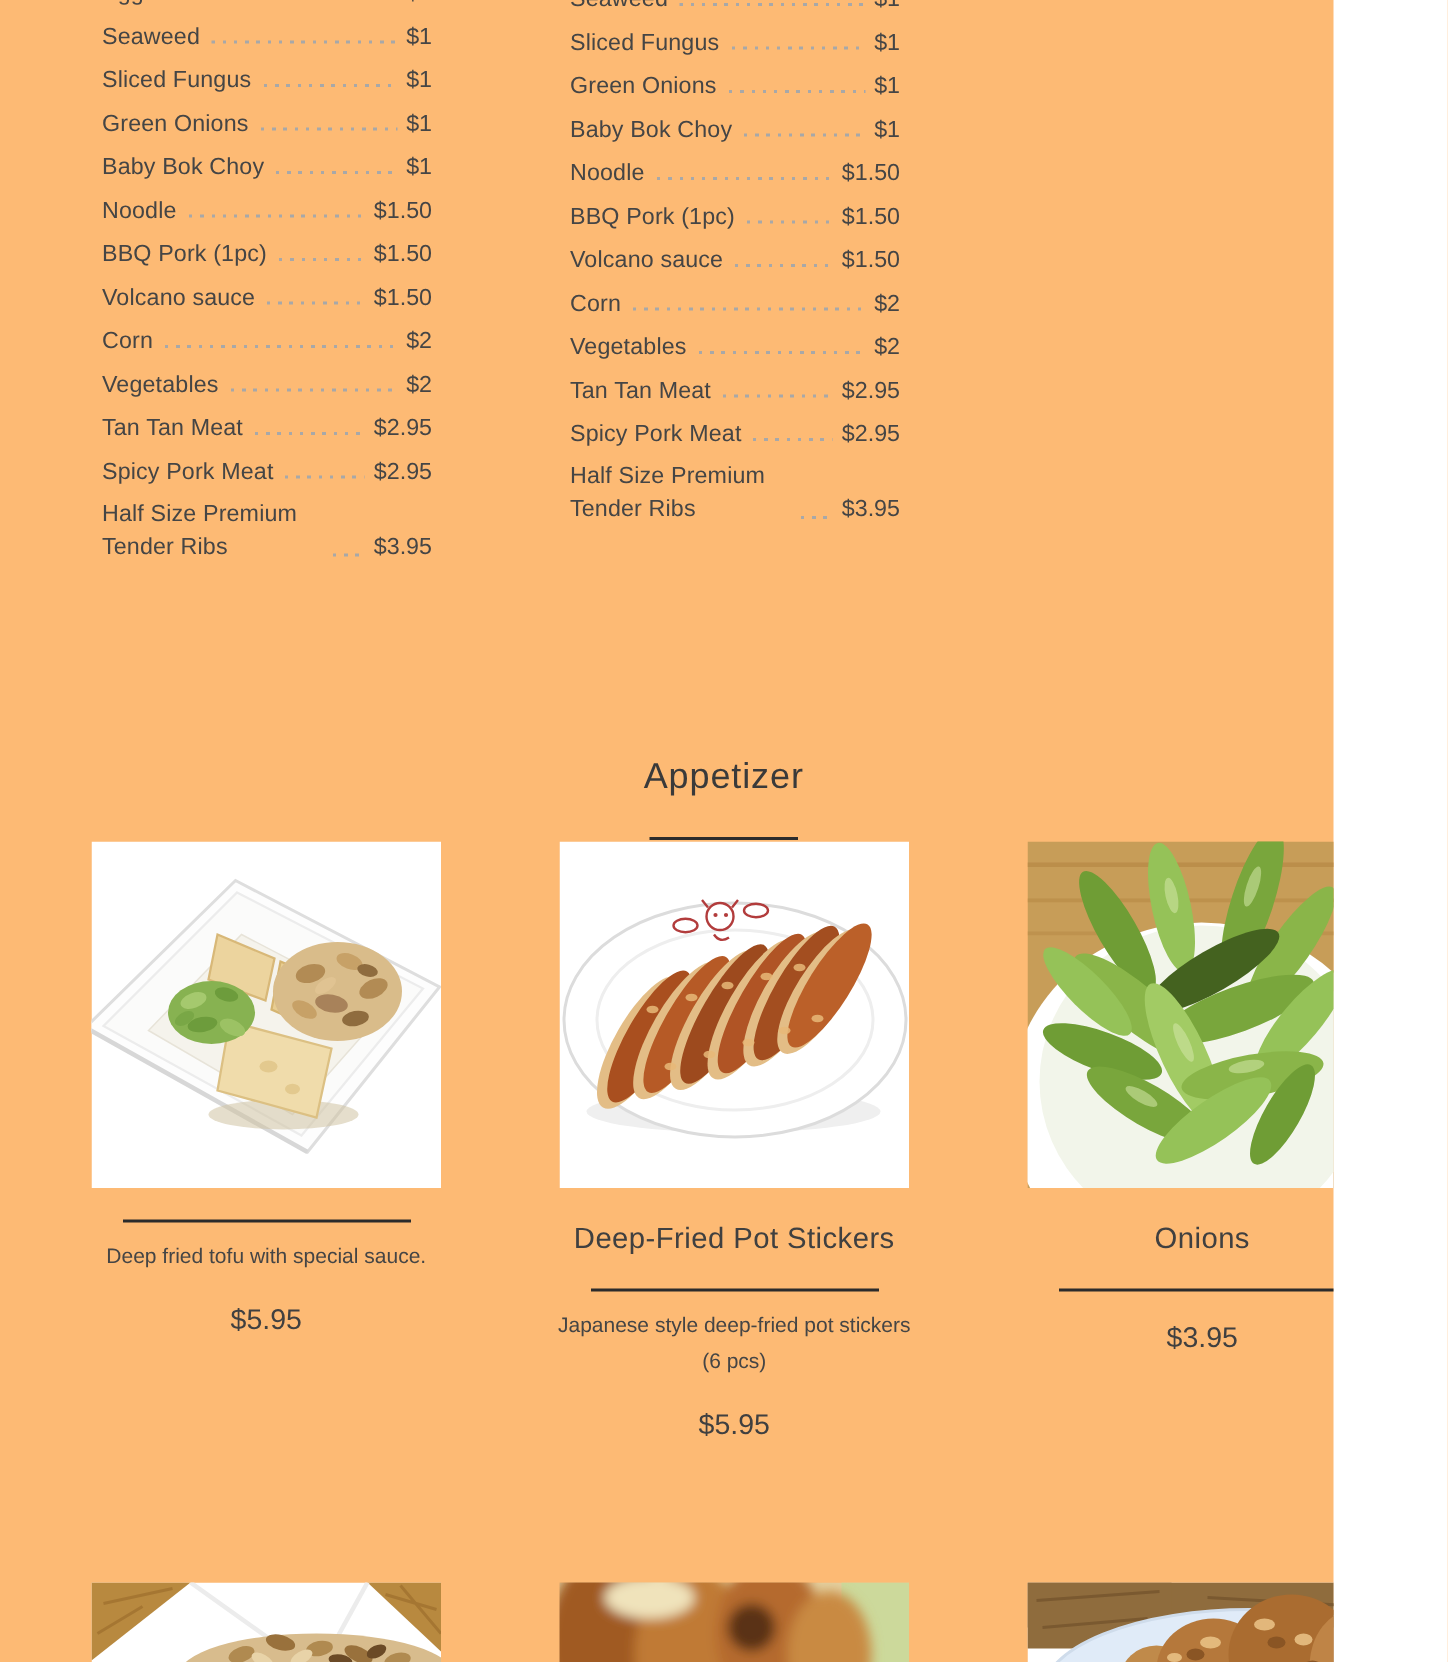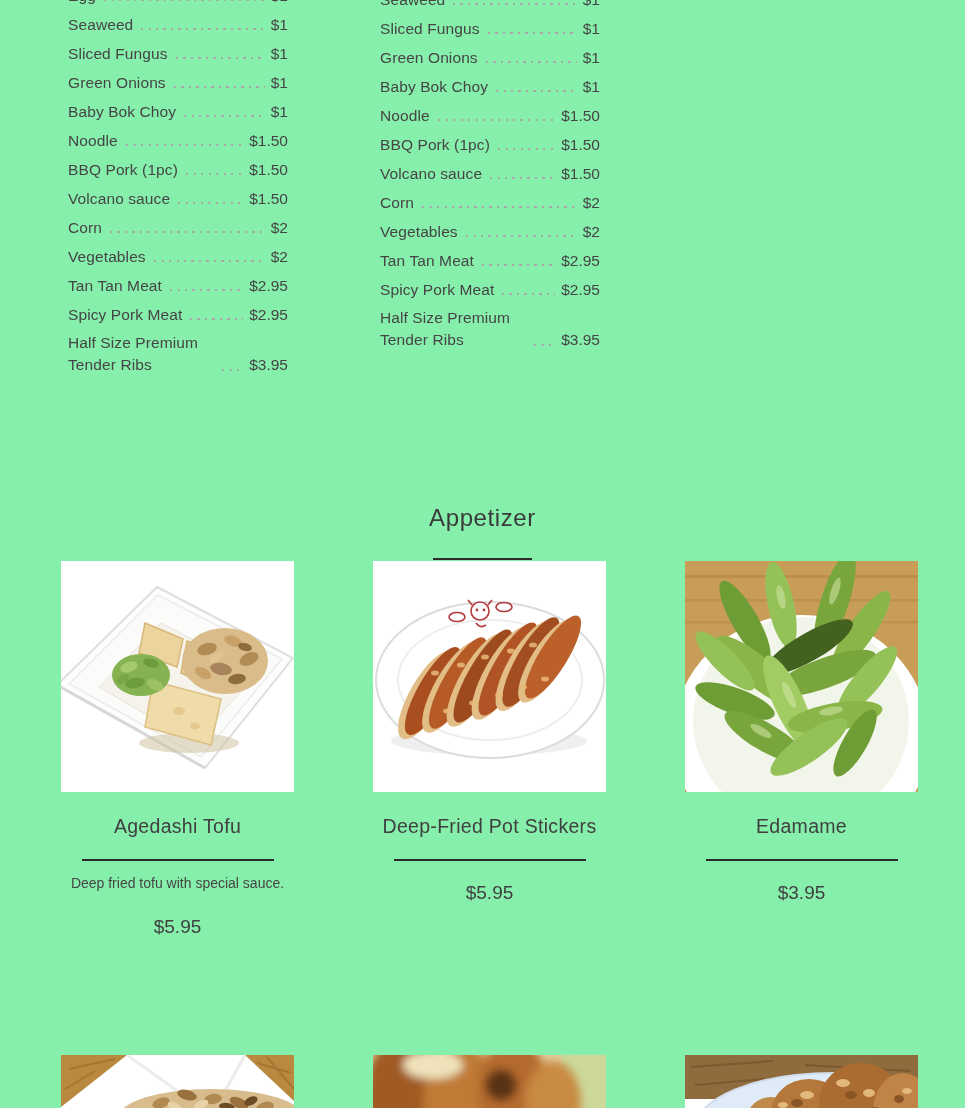--- a/index.html
+++ b/index.html
@@ -1,18 +1,18 @@
 <!DOCTYPE html>
 <html><head>
 <meta charset="utf-8">
 <style>
   * { margin:0; padding:0; box-sizing:border-box; }
   html,body { width:965px; height:1108px; overflow:hidden; background:#ffffff; }
   body { font-family:"Liberation Sans", sans-serif; color:#444444; }
-  .page { position:relative; width:965px; height:1108px; overflow:hidden; background:#86efac; }
+  .page { position:relative; width:889px; height:1108px; overflow:hidden; background:#fdba74; }
 
   
   .menu-col { position:absolute; width:220px; }
   .menu-col.left  { left:68px;  top:-19px; }
   .menu-col.right { left:380px; top:-15px; }
   .menu-row { display:flex; align-items:baseline; }
   .row-name  { font-size:15.5px; line-height:29px; white-space:nowrap; letter-spacing:.1px; color:#454545; }
   .row-price { font-size:15.5px; line-height:29px; white-space:nowrap; color:#454545; }
   .leader { flex:1 1 auto; height:2px;
             background:repeating-linear-gradient(90deg,#a8a8a8 0 2.2px,transparent 2.2px 7.5px);
@@ -204,21 +204,20 @@
           <ellipse cx="146" cy="88" rx="10" ry="6" fill="#b28b54" transform="rotate(-15 146 88)"></ellipse>
           <ellipse cx="172" cy="80" rx="9" ry="5" fill="#c7a167" transform="rotate(20 172 80)"></ellipse>
           <ellipse cx="188" cy="98" rx="10" ry="6" fill="#b28b54" transform="rotate(-25 188 98)"></ellipse>
           <ellipse cx="160" cy="108" rx="11" ry="6" fill="#a8825a" transform="rotate(10 160 108)"></ellipse>
           <ellipse cx="142" cy="112" rx="9" ry="5" fill="#c7a167" transform="rotate(30 142 112)"></ellipse>
           <ellipse cx="176" cy="118" rx="9" ry="5" fill="#8f6c3e" transform="rotate(-10 176 118)"></ellipse>
           <ellipse cx="156" cy="96" rx="8" ry="4" fill="#e0c392" transform="rotate(-35 156 96)"></ellipse>
           <ellipse cx="184" cy="86" rx="7" ry="4" fill="#8f6c3e" transform="rotate(15 184 86)"></ellipse>
         </svg>
       </div>
-      <div class="card-title">Agedashi Tofu</div>
       <div class="card-divider"></div>
       <div class="card-desc">
           <div>Deep fried tofu with special sauce.</div>
         </div>
       <div class="card-price">$5.95</div>
     </div>
 
     <div class="card">
       <div class="card-photo">
         <svg width="233" height="231" viewBox="0 0 233 231" xmlns="http://www.w3.org/2000/svg">
@@ -258,20 +257,24 @@
               <ellipse cx="74" cy="150" rx="4" ry="2.5"></ellipse>
             <ellipse cx="100" cy="142" rx="4" ry="2.5"></ellipse>
               <ellipse cx="126" cy="134" rx="4" ry="2.5"></ellipse>
             <ellipse cx="150" cy="126" rx="4" ry="2.5"></ellipse>
               <ellipse cx="172" cy="118" rx="4" ry="2.5"></ellipse>
           </g>
         </svg>
       </div>
       <div class="card-title">Deep-Fried Pot Stickers</div>
       <div class="card-divider"></div>
+      <div class="card-desc">
+          <div>Japanese style deep-fried pot stickers</div>
+          <div>(6 pcs)</div>
+        </div>
       <div class="card-price">$5.95</div>
     </div>
 
     <div class="card">
       <div class="card-photo">
         <svg width="233" height="231" viewBox="0 0 233 231" xmlns="http://www.w3.org/2000/svg">
           <rect width="233" height="231" fill="#c79d58"></rect>
           <rect y="14" width="233" height="3" fill="#b68844" opacity="0.7"></rect>
           <rect y="38" width="233" height="2.5" fill="#b68844" opacity="0.6"></rect>
           <rect y="60" width="233" height="2.5" fill="#b68844" opacity="0.5"></rect>
@@ -296,21 +299,21 @@
           </g>
           <g fill="#d4e8a8" opacity="0.55">
             <ellipse cx="96" cy="36" rx="4" ry="12" transform="rotate(-12 96 36)"></ellipse>
             <ellipse cx="150" cy="30" rx="4" ry="14" transform="rotate(18 150 30)"></ellipse>
             <ellipse cx="104" cy="134" rx="4" ry="14" transform="rotate(-25 104 134)"></ellipse>
             <ellipse cx="76" cy="170" rx="4" ry="12" transform="rotate(-60 76 170)"></ellipse>
             <ellipse cx="146" cy="150" rx="4" ry="12" transform="rotate(80 146 150)"></ellipse>
           </g>
         </svg>
       </div>
-      <div class="card-title">Edamame</div>
+      <div class="card-title">Onions</div>
       <div class="card-divider"></div>
       <div class="card-price">$3.95</div>
     </div>
 
   </div>
 
   <div class="cards-row2">
 
     <div class="card">
       <div class="card-photo">

